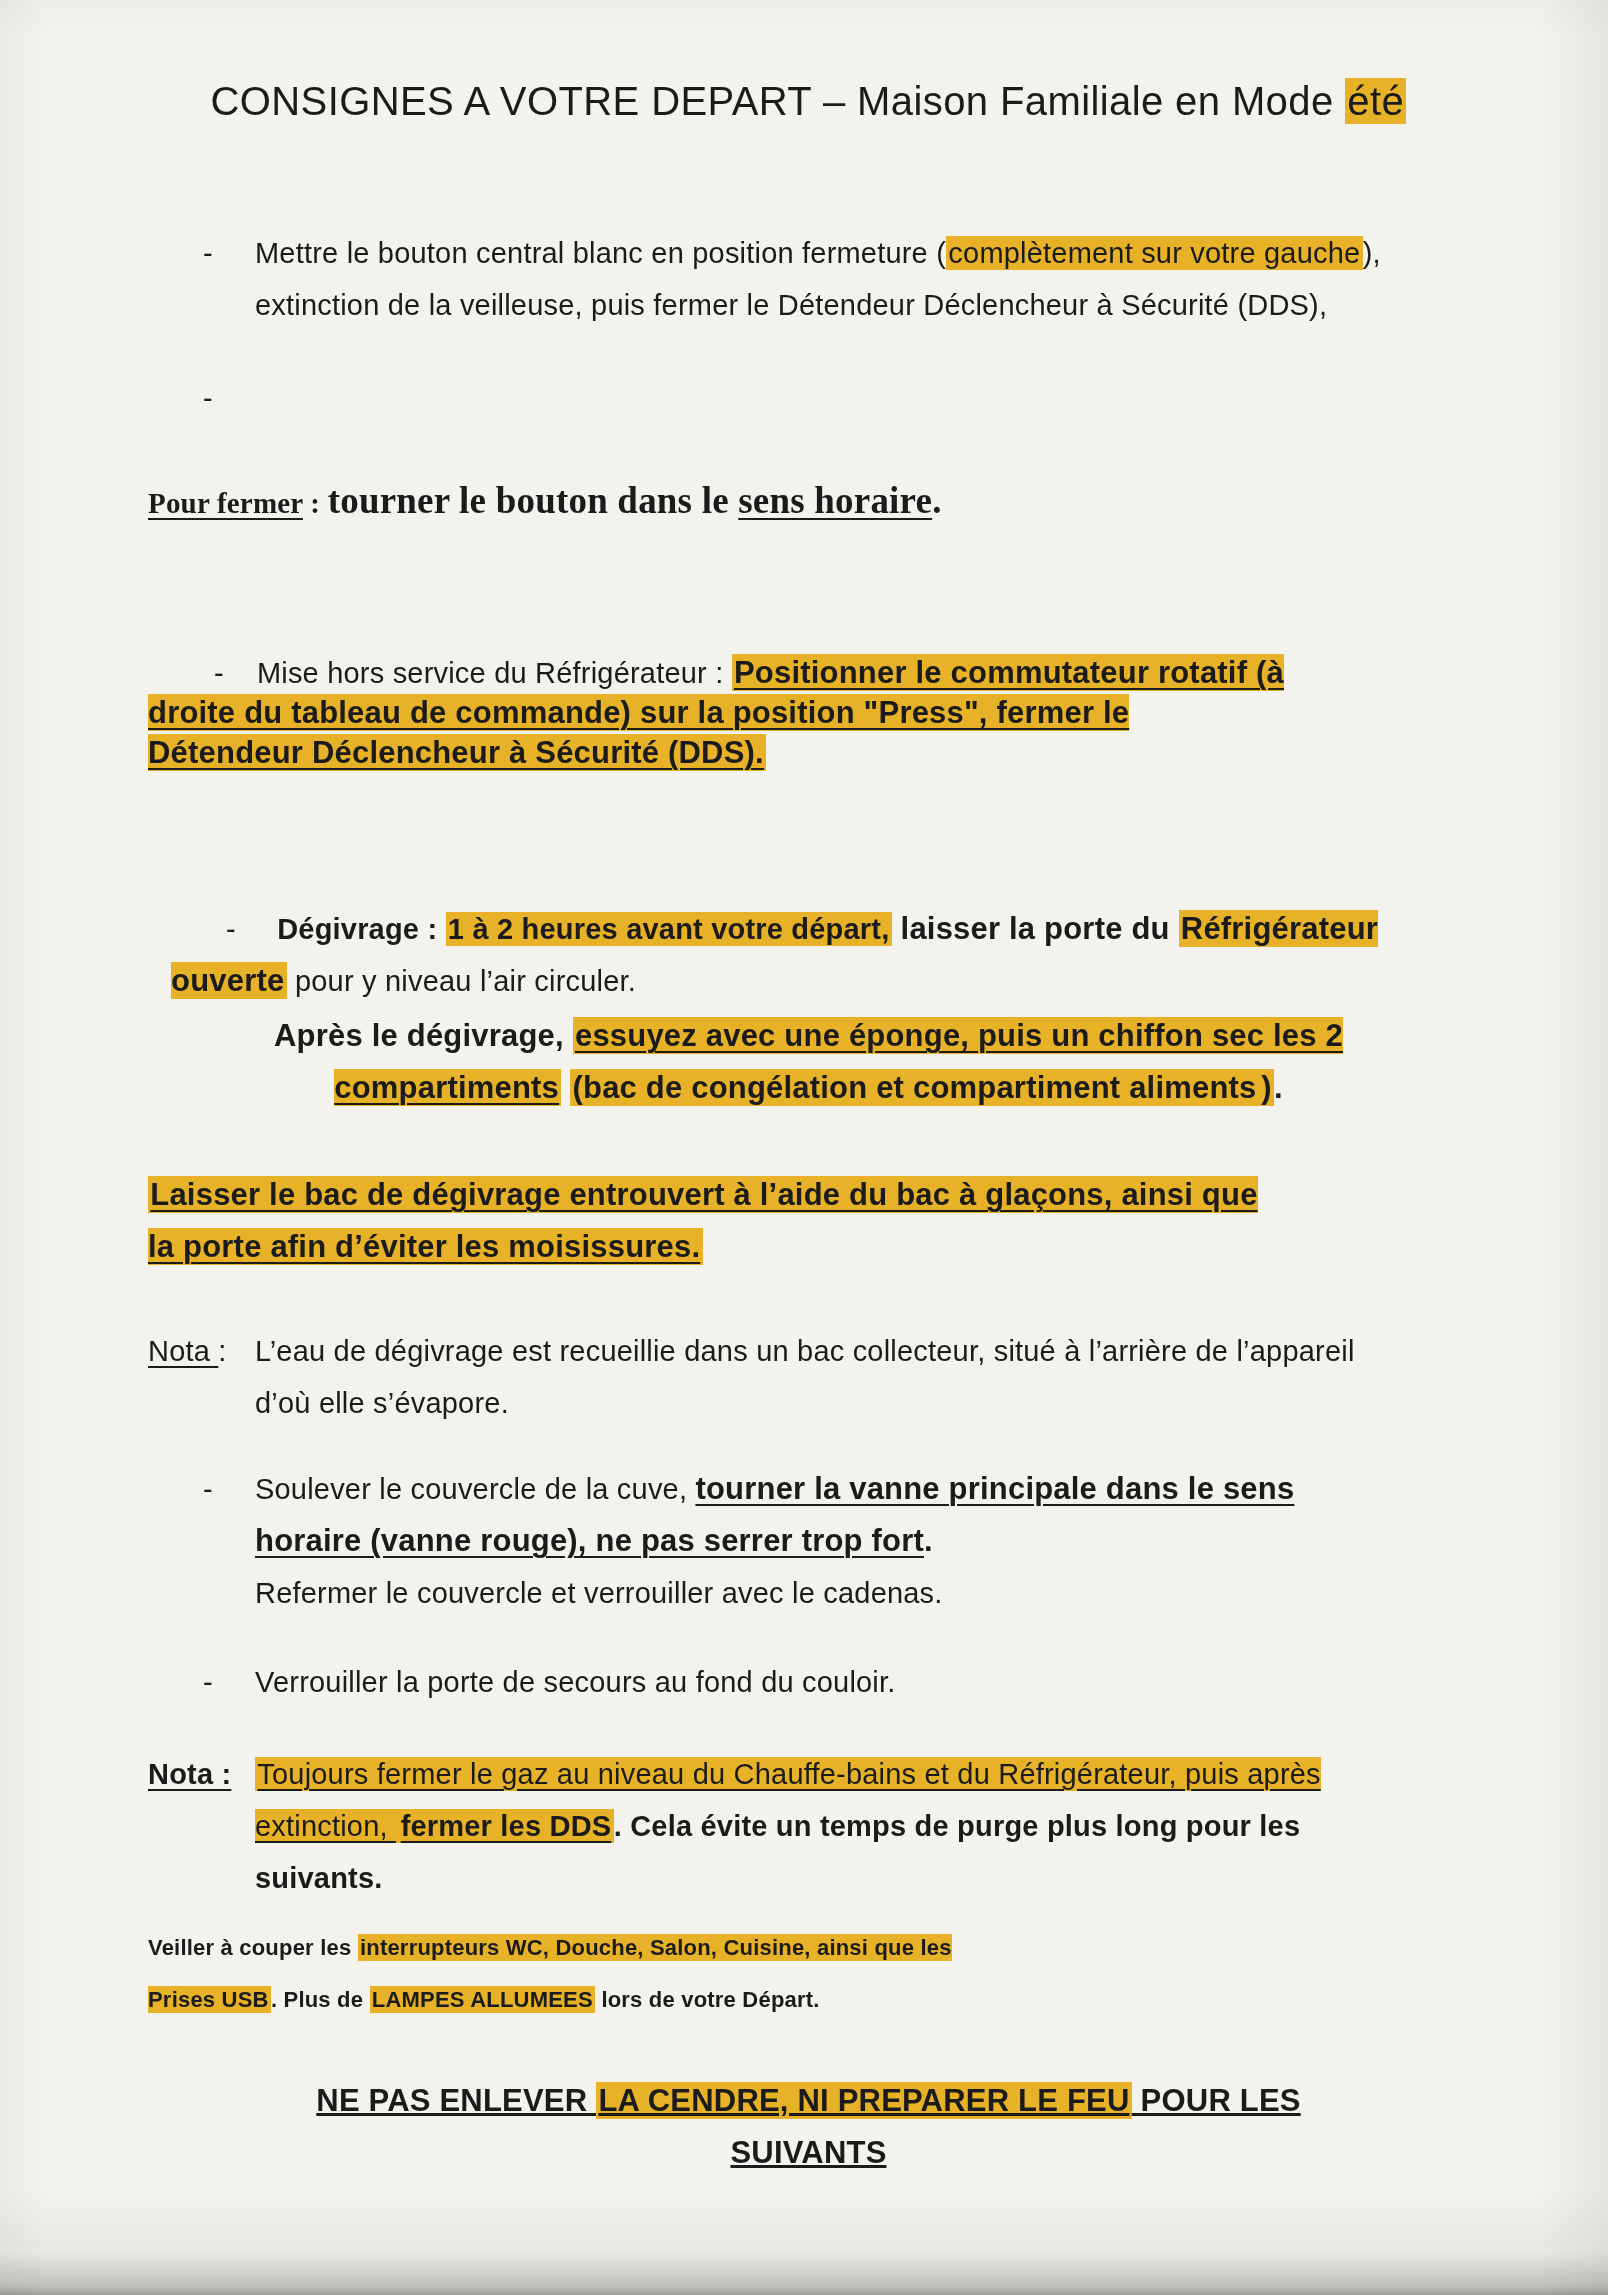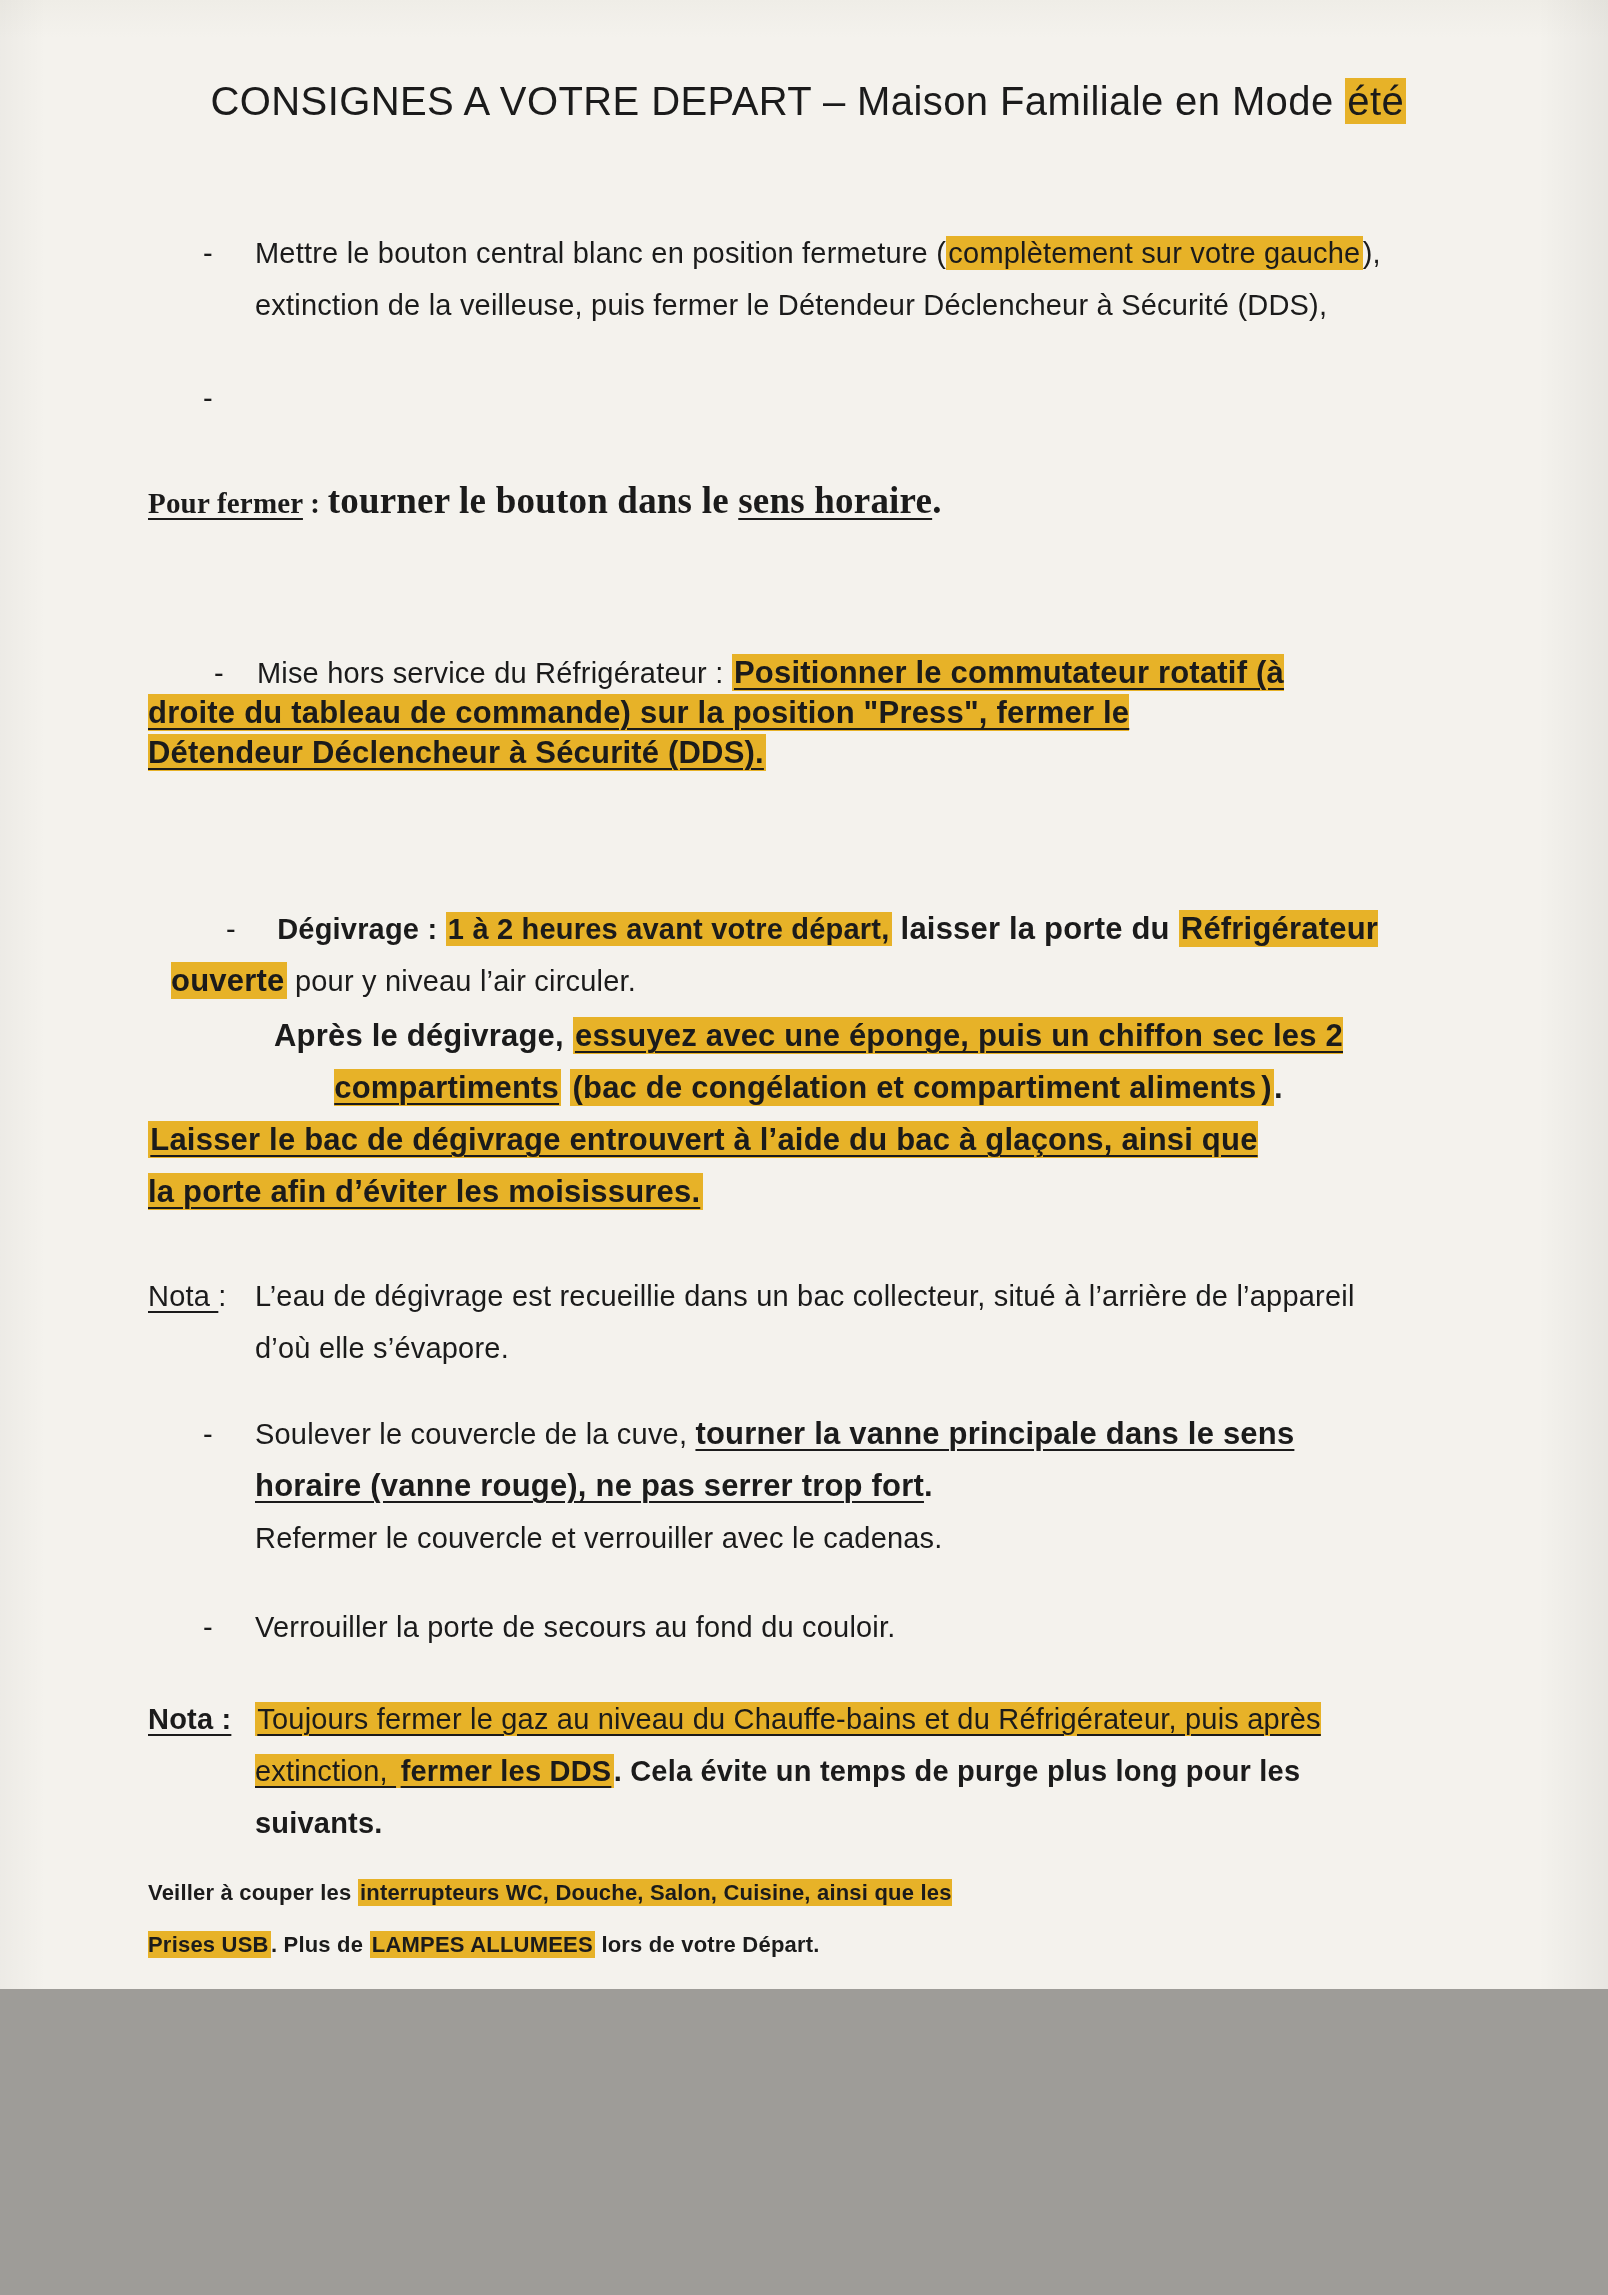--- a/index.html
+++ b/index.html
@@ -1,18 +1,18 @@
 <!DOCTYPE html>
 <html style="--hl: #e7b228; --ink: #1b1b1b;font-size:12.2px"><head>
 <meta charset="utf-8">
 <style>
   html,body{margin:0;padding:0;background:#9e9c98;}
   .scan{
     position:relative;
-    width:1608px;height:1989px;
+    width:1608px;height:2295px;
     overflow:hidden;
     font-family:"Liberation Sans", sans-serif;
     color:var(--ink,#1b1b1b);
     background:
       linear-gradient(90deg, rgba(0,0,0,0.03) 0, rgba(0,0,0,0) 46px, rgba(0,0,0,0) 1538px, rgba(0,0,0,0.05) 1608px),
       linear-gradient(180deg,#efede7 0,#f4f2ed 38px,#f4f2ed 2188px,#e9e7e2 2253px,#c2c0bc 2286px,#9e9c98 2295px);
   }
   .doc-content{
     position:relative;
     padding:77px 139px 0 148px;
@@ -33,21 +33,21 @@
   .hanging .marker{flex:0 0 auto;width:52px;white-space:pre;}
   .para{display:block;}
 
   [data-name="block-title"]{margin-top:0;line-height:49px;font-size:40px;text-align:center;letter-spacing:0.4px;}
   [data-name="block-bullet-shutoff-main"]{margin-top:101px;padding-left:55px;}
   [data-name="block-bullet-close-dds"]{margin-top:41px;padding-left:55px;}
   [data-name="block-pour-fermer"]{margin-top:48px;line-height:57px;font-family:Liberation Serif, serif;}
   [data-name="block-bullet-fridge-off"]{margin-top:121px;line-height:39px;text-indent:66px;}
   [data-name="block-bullet-degivrage"]{margin-top:130px;text-indent:55px;margin-left:23px;}
   [data-name="block-apres-degivrage"]{margin-top:3.1px;font-size:31px;text-align:center;}
-  [data-name="block-laisser-bac"]{font-size:31px;}
+  [data-name="block-laisser-bac"]{margin-top:55px;font-size:31px;}
   [data-name="block-nota-eau"]{margin-top:52px;}
   [data-name="block-nota-eau"] .marker,
   [data-name="block-nota-gaz"] .marker{width:107px;}
   [data-name="block-bullet-cuve"]{margin-top:34px;padding-left:55px;}
   [data-name="block-bullet-porte-secours"]{margin-top:37px;padding-left:55px;}
   [data-name="block-nota-gaz"]{margin-top:40px;}
   [data-name="block-veiller-couper"]{margin-top:18px;font-size:22px;}
   [data-name="block-ne-pas-enlever"]{margin-top:49px;font-size:31px;text-align:center;text-decoration:underline;}
 </style>
 </head>

